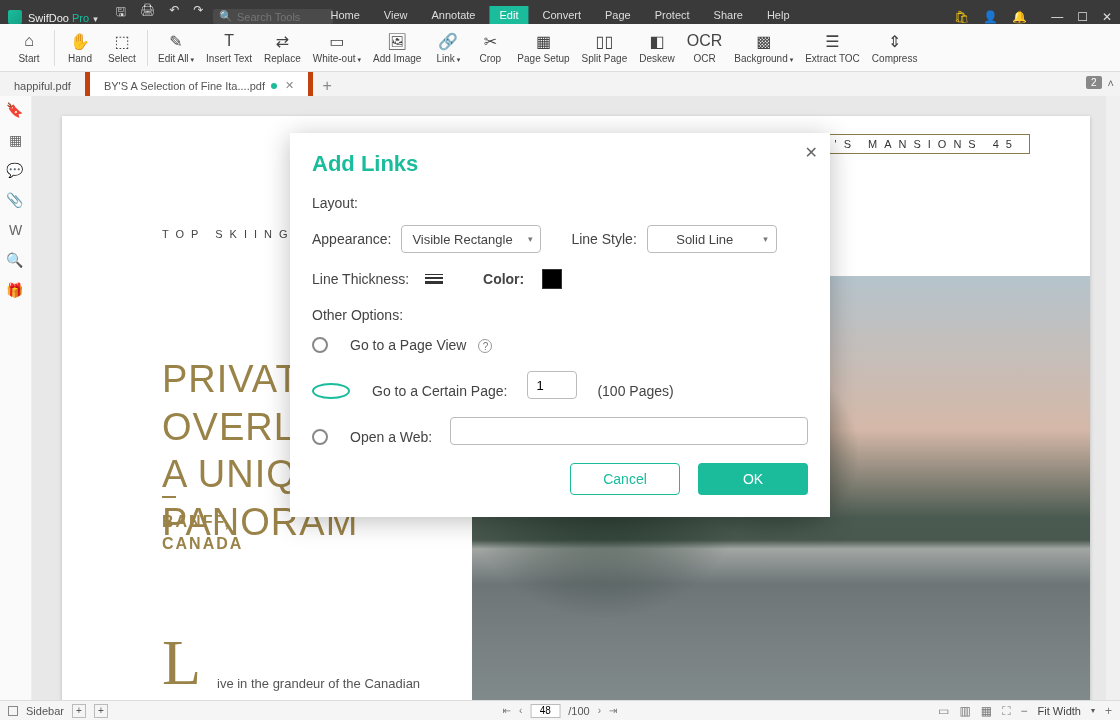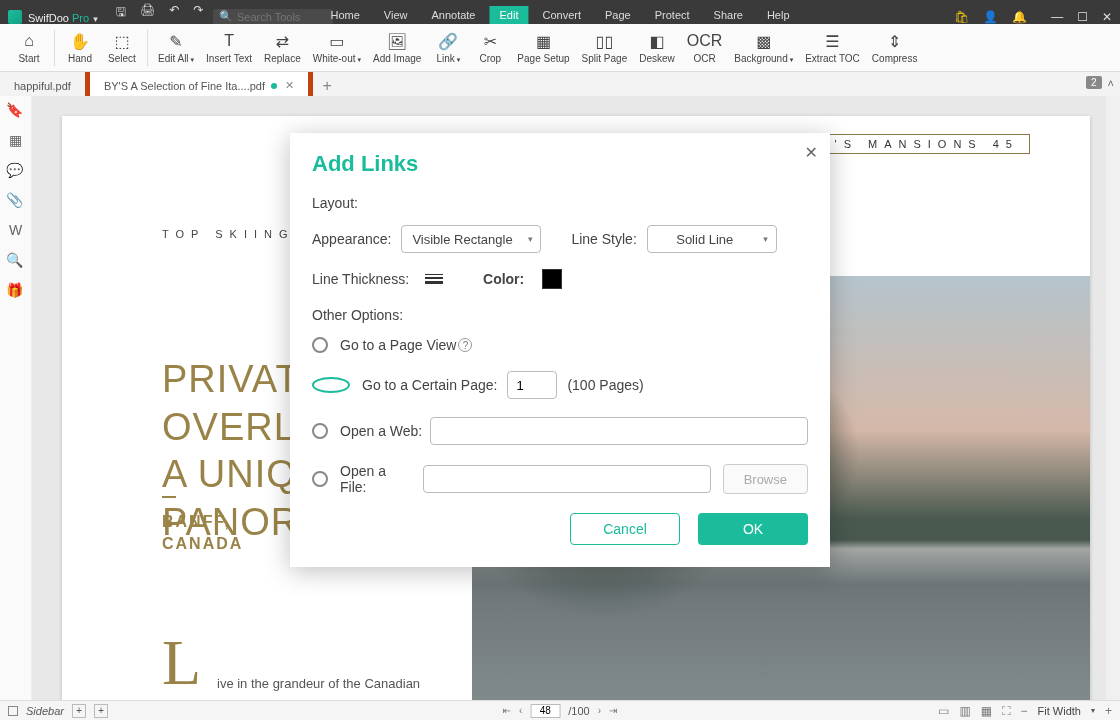--- a/index.html
+++ b/index.html
@@ -59,21 +59,21 @@
 .page .photo { position: absolute; left: 410px; top: 160px; width: 660px; height: 440px; background: linear-gradient(180deg,#b5c4cc 0%, #d5b8a8 35%, #4a5a50 55%, #3a4a42 100%); }
 .page .photo::before { content: ""; position: absolute; inset: 0; background:
   radial-gradient(circle at 20% 45%, rgba(30,50,40,0.8) 0%, transparent 25%),
   radial-gradient(circle at 45% 40%, rgba(25,45,35,0.7) 0%, transparent 20%),
   linear-gradient(180deg, transparent 60%, rgba(200,200,200,0.7) 62%, rgba(120,125,130,0.8) 70%, rgba(180,185,190,0.6) 100%);
 }
 .rightscroll { position: absolute; right: 0; top: 0; bottom: 0; width: 14px; background: #f0f0f0; }
 
 
 .statusbar { position: absolute; left: 0; right: 0; bottom: 0; height: 20px; background: #f5f5f5; border-top: 1px solid #ddd; display: flex; align-items: center; font-size: 11px; color: #555; padding: 0 8px; }
-.statusbar .sb-left { display: flex; align-items: center; gap: 8px; font-style: italic; }
+.statusbar .sb-left { display: flex; align-items: center; gap: 8px; }
 .statusbar .sb-left .chk { width: 10px; height: 10px; border: 1px solid #888; }
 .statusbar .sb-left .pm { width: 14px; height: 14px; border: 1px solid #bbb; display: flex; align-items: center; justify-content: center; font-size: 10px; cursor: pointer; }
 .statusbar .sb-center { position: absolute; left: 50%; transform: translateX(-50%); display: flex; align-items: center; gap: 8px; }
 .statusbar .sb-center .pgin { width: 30px; height: 14px; border: 1px solid #bbb; text-align: center; font-size: 10px; }
 .statusbar .sb-center .nav { cursor: pointer; font-size: 10px; color: #777; }
 .statusbar .sb-right { margin-left: auto; display: flex; align-items: center; gap: 10px; }
 .statusbar .sb-right .vm { cursor: pointer; font-size: 12px; color: #777; }
 .statusbar .sb-right .fit { border: none; background: transparent; font-size: 11px; color: #444; }
 
 
@@ -85,21 +85,21 @@
 .modal .row .lab { margin-right: 10px; }
 .modal select, .modal .sel { height: 28px; border: 1px solid #bbb; border-radius: 4px; padding: 0 24px 0 10px; font-size: 13px; color: #444; background: #fff; position: relative; display: inline-flex; align-items: center; cursor: pointer; }
 .modal .sel .car { position: absolute; right: 8px; font-size: 9px; color: #777; }
 .modal .thick { display: inline-flex; flex-direction: column; gap: 2px; margin-left: 6px; cursor: pointer; }
 .modal .thick span { display: block; width: 18px; background: #333; }
 .modal .thick span:nth-child(1){height:1px;} .modal .thick span:nth-child(2){height:2px;} .modal .thick span:nth-child(3){height:3px;}
 .modal .swatch { width: 20px; height: 20px; background: #000; margin-left: 8px; cursor: pointer; border: 1px solid #333; }
 .modal .radio { width: 16px; height: 16px; border: 2px solid #888; border-radius: 50%; margin-right: 12px; display: inline-flex; align-items: center; justify-content: center; cursor: pointer; flex-shrink: 0; }
 .modal .radio.sel { border-color: #1abc9c; }
 .modal .radio.sel::after { content: ""; width: 8px; height: 8px; background: #1abc9c; border-radius: 50%; }
-.modal .optrow { display: flex; align-items: center; margin-bottom: 18px; font-size: 14px; color: #444; }
+.modal .optrow { display: flex; align-items: flex-end; margin-bottom: 18px; font-size: 14px; color: #444; gap: 10px; }
 .modal .help { width: 14px; height: 14px; border: 1px solid #999; border-radius: 50%; font-size: 10px; display: inline-flex; align-items: center; justify-content: center; margin-left: 2px; color: #777; cursor: pointer; }
 .modal input[type=text] { height: 28px; border: 1px solid #bbb; border-radius: 4px; padding: 0 8px; font-size: 13px; }
 .modal .pgnum { width: 50px; margin: 0 10px; }
 .modal .webinput { flex: 1; margin-left: 8px; }
 .modal .fileinput { width: 290px; margin-left: 8px; }
 .modal .browse { height: 30px; padding: 0 20px; border: 1px solid #ccc; border-radius: 4px; background: #fafafa; color: #aaa; margin-left: 12px; cursor: pointer; font-size: 13px; }
 .modal .btns { display: flex; justify-content: flex-end; gap: 18px; margin-top: 8px; }
 .modal .btn { height: 32px; width: 110px; border-radius: 4px; font-size: 14px; cursor: pointer; display: flex; align-items: center; justify-content: center; }
 .modal .btn.cancel { border: 1px solid #1abc9c; color: #1abc9c; background: #fff; }
 .modal .btn.ok { background: #1abc9c; color: #fff; border: none; }
@@ -314,23 +314,17 @@
     <span class="radio sel"></span>
     <span>Go to a Certain Page:</span>
     <input type="text" class="pgnum" value="1" style="">
     <span>(100 Pages)</span>
   </div>
   <div class="optrow">
     <span class="radio"></span>
     <span>Open a Web:</span>
     <input type="text" class="webinput" style="">
   </div>
-  <div class="optrow">
-    <span class="radio"></span>
-    <span>Open a File:</span>
-    <input type="text" class="fileinput" style="">
-    <button class="browse">Browse</button>
-  </div>
   <div class="btns">
     <div class="btn cancel">Cancel</div>
     <div class="btn ok">OK</div>
   </div>
 </div>
 
 </body></html>

